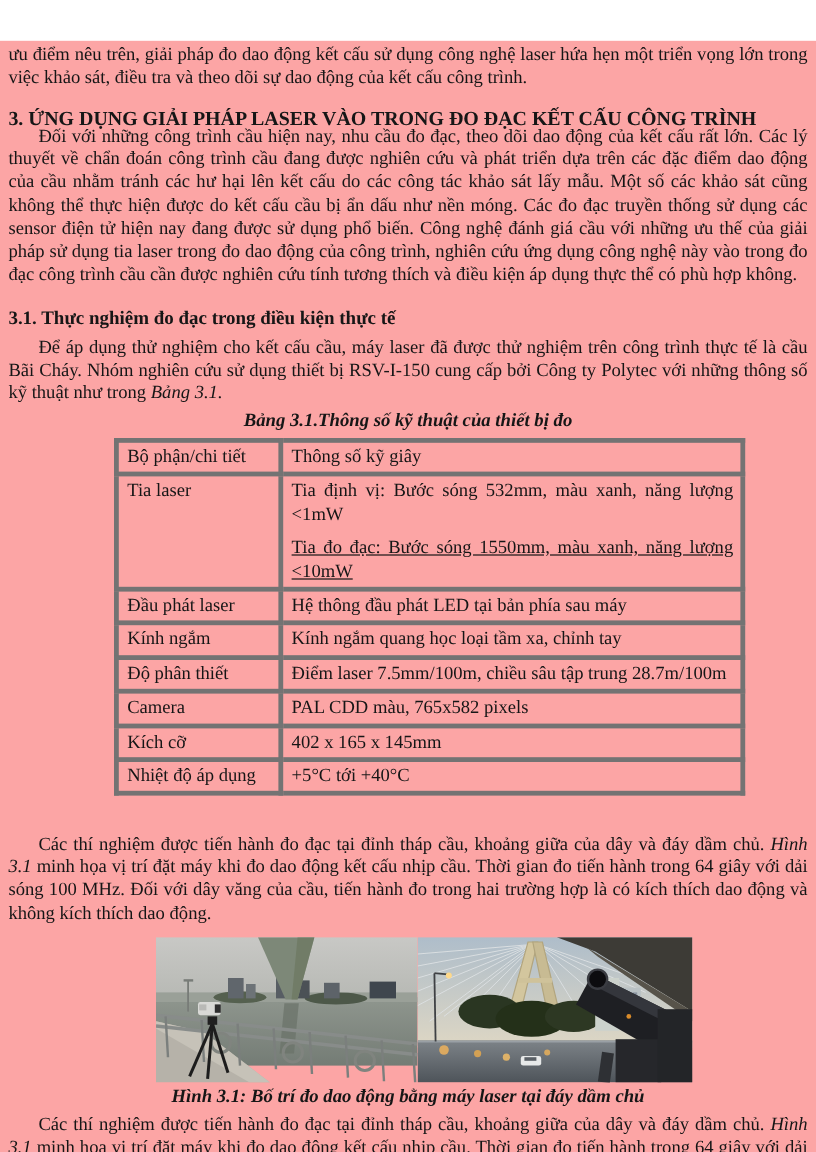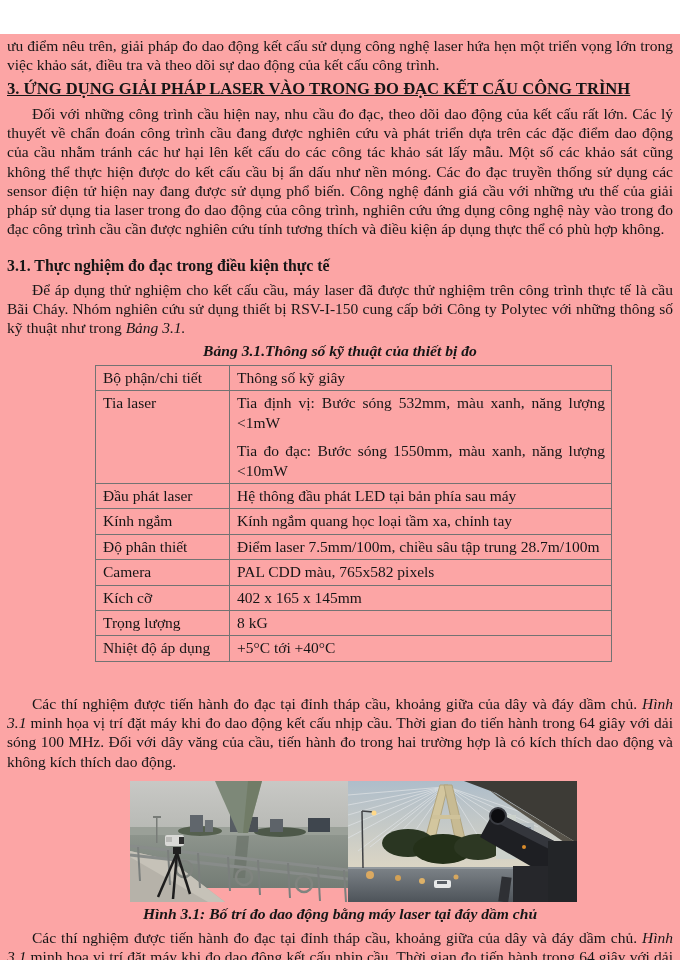--- a/index.html
+++ b/index.html
@@ -5,38 +5,38 @@
   html,body{margin:0;padding:0;background:#ffffff;}
   .page{position:relative;width:680px;height:960px;background:#fca5a5;overflow:hidden;
         font-family:"Liberation Serif","DejaVu Serif",serif;color:#161616;margin-top:34px;}
   .abs{position:absolute;}
   .body-text{font-size:15.5px;line-height:19.2px;text-align:justify;}
   .indent{text-indent:25px;}
   .h3{font-size:16.6px;font-weight:bold;line-height:20px;}
   .h31{font-size:15.8px;font-weight:bold;line-height:20px;}
   .caption{font-size:15.6px;font-weight:bold;font-style:italic;text-align:center;line-height:19px;}
   table.spec{border-collapse:collapse;table-layout:fixed;width:488px;}
-  table.spec td{border:1px solid #737373;vertical-align:top;padding:2px 6px 3px 7px;
+  table.spec td{border:4px solid #737373;vertical-align:top;padding:2px 6px 3px 7px;
         font-size:15.5px;line-height:19.4px;text-align:justify;}
   table.spec td.c1{width:120px;}
   table.spec td.c2{width:368px;}
   .cellp{margin:0;}
-  .cellp + .cellp{margin-top:9px;}
+  .cellp + .cellp{margin-top:9px;text-decoration:underline;}
   .photos{display:flex;}
   .photos svg{display:block;}
   i{font-style:italic;}
 </style>
 </head>
 <body>
 
 <div class="page">
 
   <div class="abs body-text" style="top:2px;left:7px;width:666px;">ưu điểm nêu trên, giải pháp đo dao động kết cấu sử dụng công nghệ laser hứa hẹn một triển vọng lớn trong việc khảo sát, điều tra và theo dõi sự dao động của kết cấu công trình.</div>
 
-  <div class="abs h3" style="top:45px;left:7px;width:668px;text-decoration:underline;">3. ỨNG DỤNG GIẢI PHÁP LASER VÀO TRONG ĐO ĐẠC KẾT CẤU CÔNG TRÌNH</div>
+  <div class="abs h3" style="top:55px;left:7px;width:668px;">3. ỨNG DỤNG GIẢI PHÁP LASER VÀO TRONG ĐO ĐẠC KẾT CẤU CÔNG TRÌNH</div>
 
   <div class="abs body-text indent" style="top:70px;left:7px;width:666px;">Đối với những công trình cầu hiện nay, nhu cầu đo đạc, theo dõi dao động của kết cấu rất lớn. Các lý thuyết về chẩn đoán công trình cầu đang được nghiên cứu và phát triển dựa trên các đặc điểm dao động của cầu nhằm tránh các hư hại lên kết cấu do các công tác khảo sát lấy mẫu. Một số các khảo sát cũng không thể thực hiện được do kết cấu cầu bị ẩn dấu như nền móng. Các đo đạc truyền thống sử dụng các sensor điện tử hiện nay đang được sử dụng phổ biến. Công nghệ đánh giá cầu với những ưu thế của giải pháp sử dụng tia laser trong đo dao động của công trình, nghiên cứu ứng dụng công nghệ này vào trong đo đạc công trình cầu cần được nghiên cứu tính tương thích và điều kiện áp dụng thực thể có phù hợp không.</div>
 
   <div class="abs h31" style="top:222px;left:7px;width:666px;">3.1. Thực nghiệm đo đạc trong điều kiện thực tế</div>
 
   <div class="abs body-text indent" style="top:246px;left:7px;width:666px;"><span>Để áp dụng thử nghiệm cho kết cấu cầu, máy laser đã được thử nghiệm trên công trình thực tế là cầu Bãi Cháy. Nhóm nghiên cứu sử dụng thiết bị RSV-I-150 cung cấp bởi Công ty Polytec với những thông số kỹ thuật như trong </span><i>Bảng 3.1.</i></div>
 
   <div class="abs caption" style="top:307px;left:0;width:680px;">Bảng 3.1.Thông số kỹ thuật của thiết bị đo</div>
 
   <table class="spec abs" style="top:331px;left:95px;">
@@ -73,26 +73,20 @@
         <tr>
           <td class="c1">Camera</td>
           <td class="c2">
             <div class="cellp">PAL CDD màu, 765x582 pixels</div>
           </td>
         </tr>
         <tr>
           <td class="c1">Kích cỡ</td>
           <td class="c2">
             <div class="cellp">402 x 165 x 145mm</div>
-          </td>
-        </tr>
-        <tr>
-          <td class="c1">Trọng lượng</td>
-          <td class="c2">
-            <div class="cellp">8 kG</div>
           </td>
         </tr>
         <tr>
           <td class="c1">Nhiệt độ áp dụng</td>
           <td class="c2">
             <div class="cellp">+5°C tới +40°C</div>
           </td>
         </tr>
       </tbody>
   </table>

